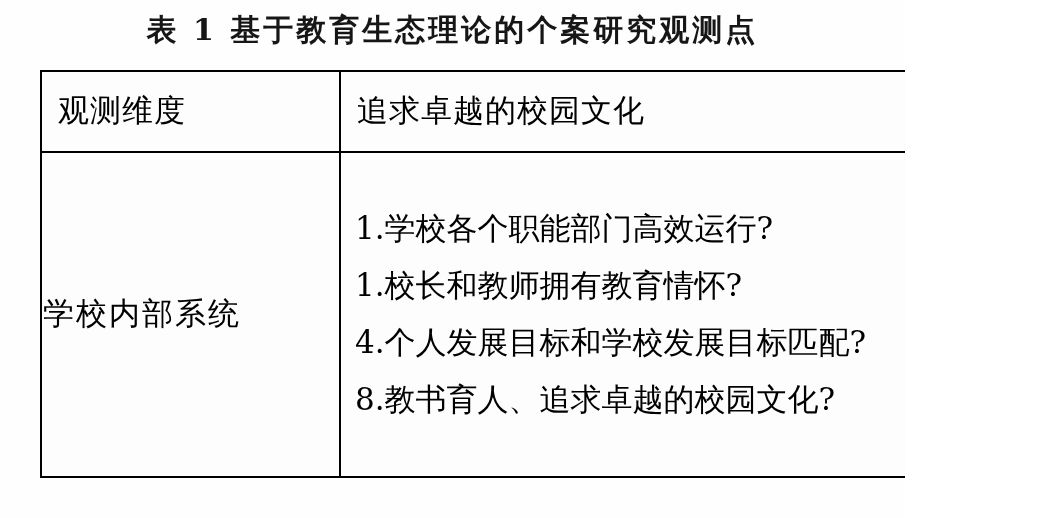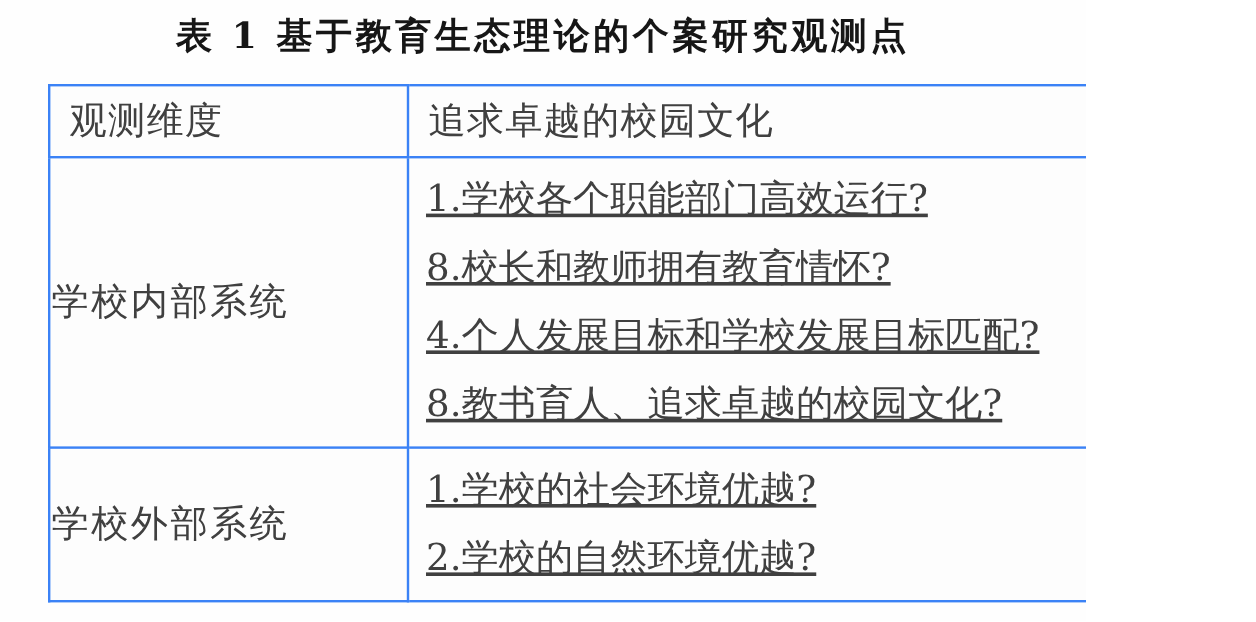--- a/index.html
+++ b/index.html
@@ -31,42 +31,41 @@
     position: absolute;
     top: 70px;
     left: 40px;
     width: 972px;
     height: 408px;
     border-collapse: collapse;
     table-layout: fixed;
   }
   table.obs-table th,
   table.obs-table td {
-    border: 2px solid #3b82f6;
+    border: 2px solid #000000;
     font-weight: normal;
     text-align: left;
     font-size: 31px;
-    color: #404040;
+    color: #000000;
     background: #fdfdfd;
   }
   .col-dim { width: 281px; }
   .header-row th {
     height: 58px;
     padding: 0 0 0 16px;
     letter-spacing: 1px;
     vertical-align: middle;
   }
   td.dim-cell {
     vertical-align: middle;
     letter-spacing: 2px;
   }
   td.points-cell {
     padding: 6px 10px 6px 14px;
     vertical-align: middle;
-    text-decoration: underline;
   }
   .point-line {
     line-height: 57px;
     white-space: nowrap;
   }
   tr.row-internal { height: 240px; }
   tr.row-external { height: 106px; }
 </style>
 </head>
 <body>
@@ -79,29 +78,22 @@
     <tbody>
         <tr class="header-row">
       <th class="col-dim">观测维度</th>
       <th>追求卓越的校园文化</th>
     </tr>
 
     <tr class="row-internal">
       <td class="dim-cell">学校内部系统</td>
       <td class="points-cell">
         <div class="point-line">1.学校各个职能部门高效运行?</div>
-        <div class="point-line">8.校长和教师拥有教育情怀?</div>
+        <div class="point-line">1.校长和教师拥有教育情怀?</div>
         <div class="point-line">4.个人发展目标和学校发展目标匹配?</div>
         <div class="point-line">8.教书育人、追求卓越的校园文化?</div>
       </td>
     </tr>
 
-    <tr class="row-external">
-      <td class="dim-cell">学校外部系统</td>
-      <td class="points-cell">
-        <div class="point-line">1.学校的社会环境优越?</div>
-        <div class="point-line">2.学校的自然环境优越?</div>
-      </td>
-    </tr>
   </tbody>
     </table>
 
 </div>
 
 </body></html>

